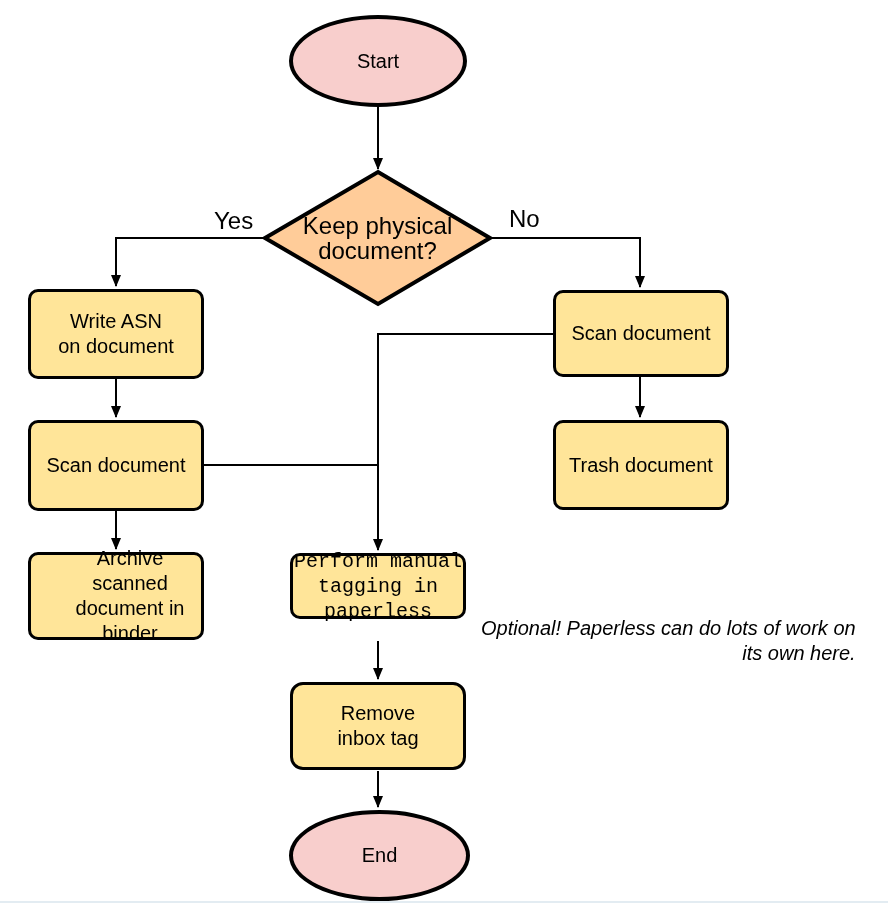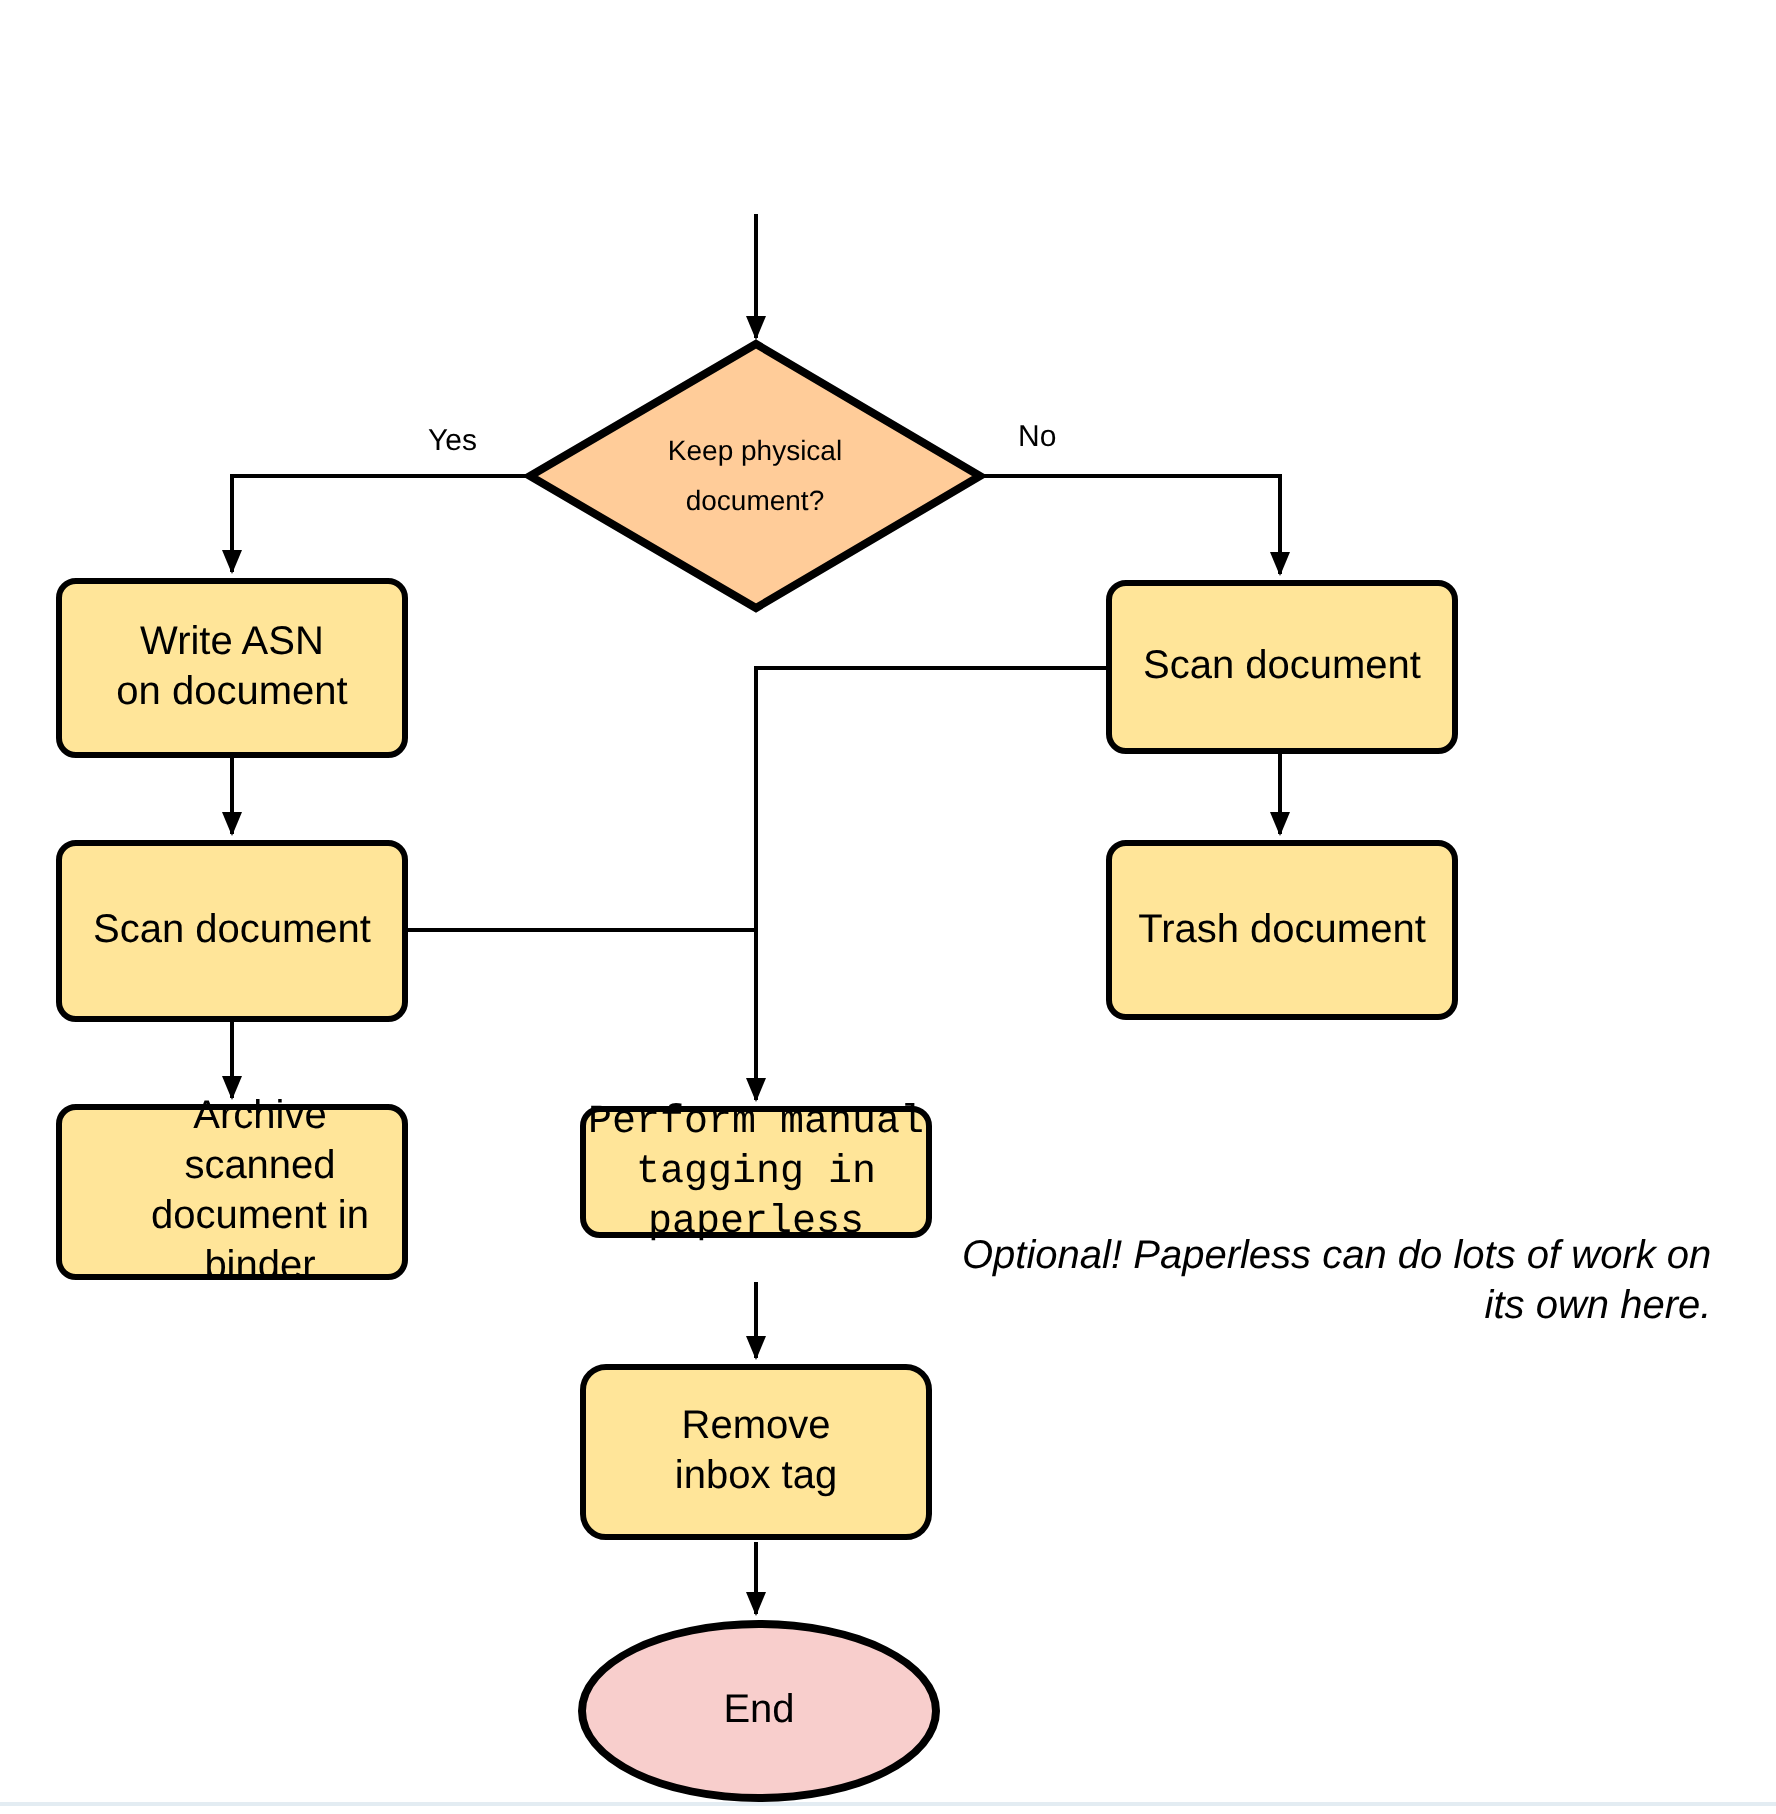--- a/index.html
+++ b/index.html
@@ -53,27 +53,27 @@
     background: var(--terminal-fill, #f8cecc);
     border: 4px solid var(--stroke, #000000);
     border-radius: 50%;
   }
   .decision-label {
     position: absolute;
     display: flex;
     align-items: center;
     justify-content: center;
     text-align: center;
-    font-size: 14px;
+    font-size: 24px;
     line-height: 25px;
     white-space: pre-line;
   }
   .edge-label {
     position: absolute;
-    font-size: 15px;
+    font-size: 24px;
     line-height: 23px;
   }
   .note {
     position: absolute;
     font-size: 20px;
     line-height: 25px;
     font-style: italic;
     white-space: pre-line;
     text-align: right;
   }
@@ -106,20 +106,23 @@
     <polyline class="edge" points="116,511 116,549" marker-end="url(#arrow)"></polyline>
     <polyline class="edge" points="640,377 640,417" marker-end="url(#arrow)"></polyline>
     <polyline class="edge" points="553,334 378,334 378,550" marker-end="url(#arrow)"></polyline>
     <polyline class="edge" points="204,465 377,465"></polyline>
     <polyline class="edge" points="378,641 378,679" marker-end="url(#arrow)"></polyline>
     <polyline class="edge" points="378,771 378,807" marker-end="url(#arrow)"></polyline>
 
     <polygon class="diamond-shape" points="378,172 490,238 378,304 265,238"></polygon>
   </svg>
 
+  <div class="node terminal" style="left:289px; top:15px; width:178px; height:92px;">
+    <span>Start</span>
+  </div>
 
   <div class="decision-label" style="left:265px; top:172px; width:225px; height:132px;">
     <span>Keep physical
 document?</span>
   </div>
 
   <div class="edge-label" style="left:214px; top:209px;">
     <span>Yes</span>
   </div>
 

